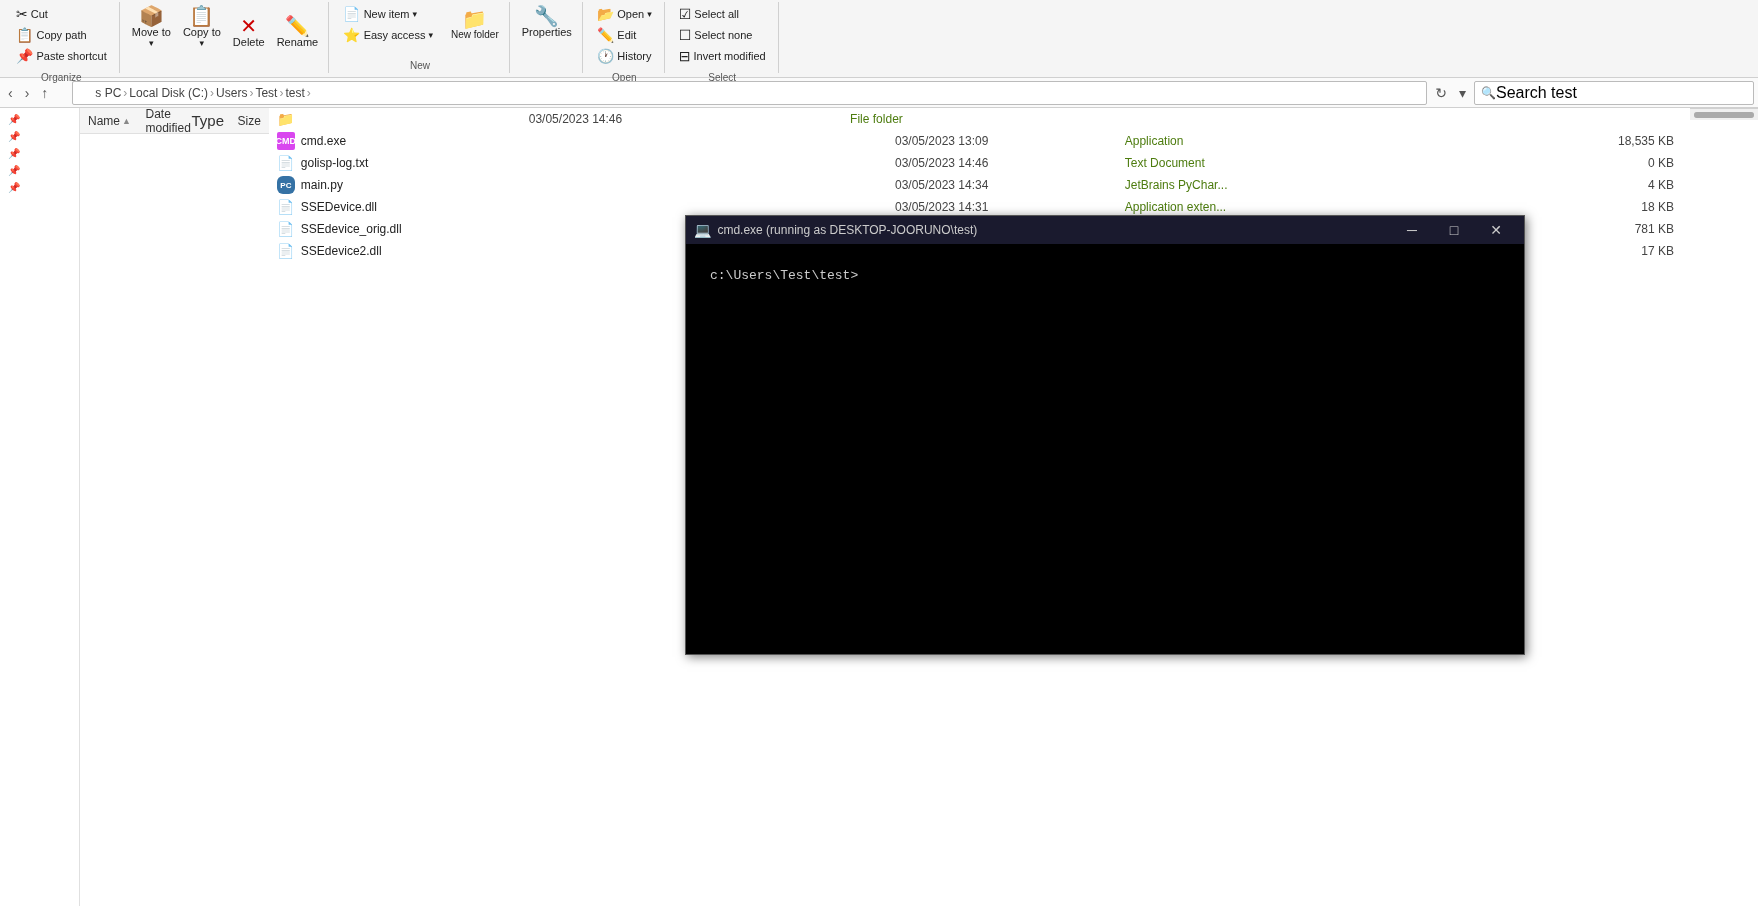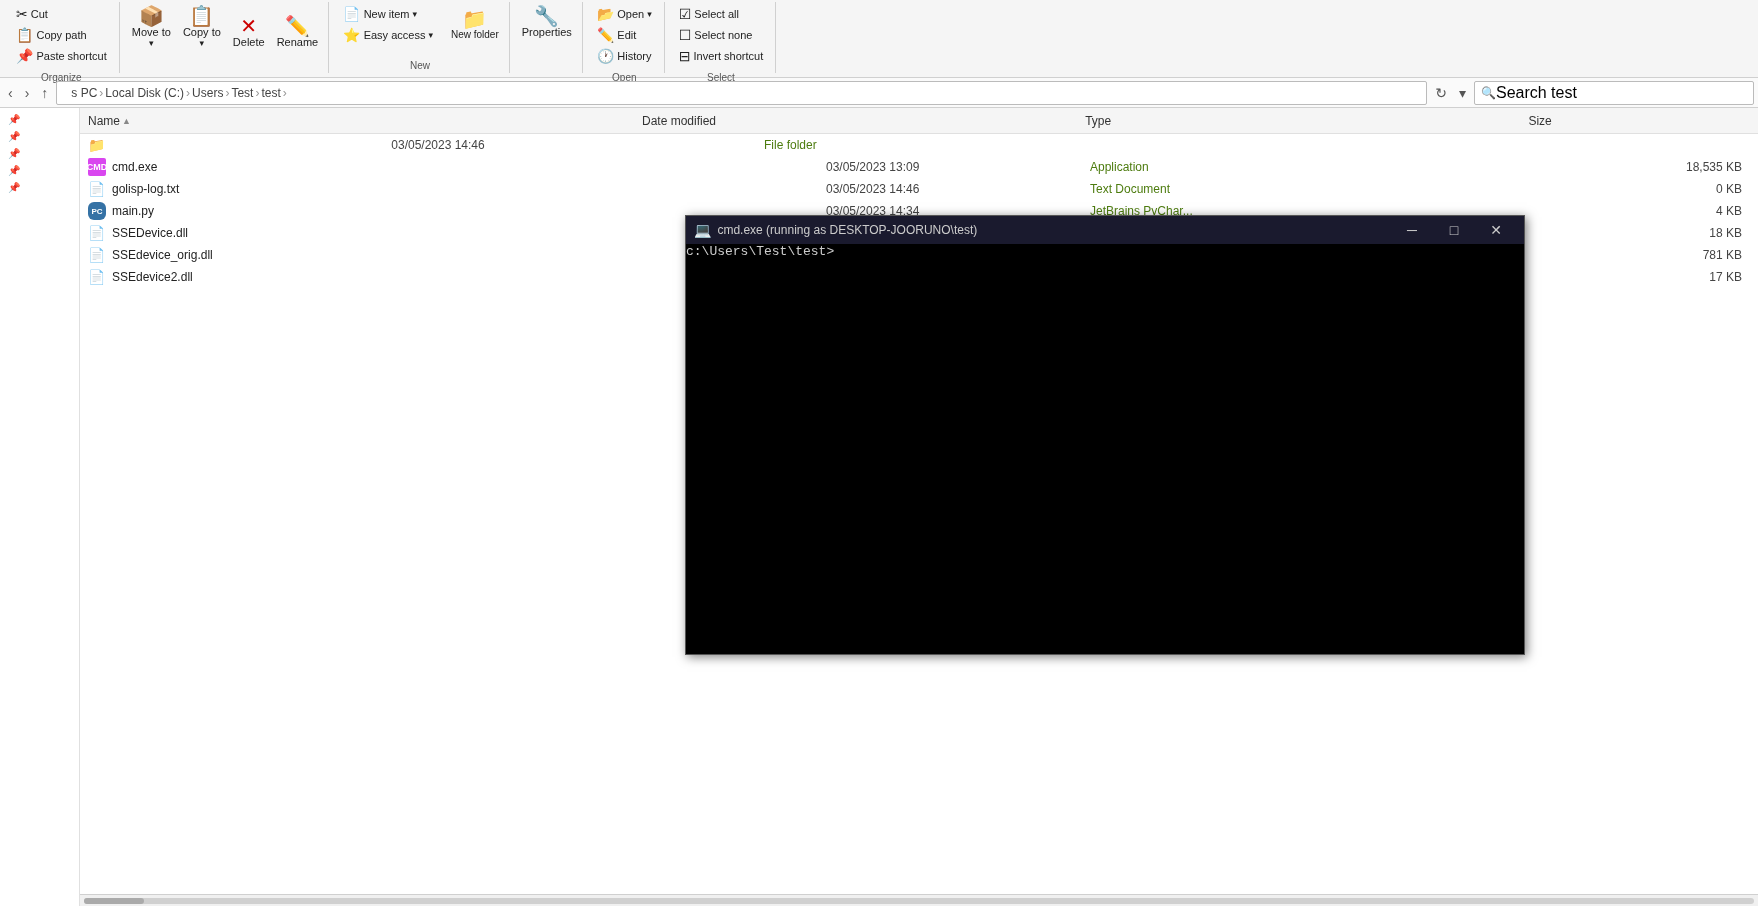--- a/index.html
+++ b/index.html
@@ -10,37 +10,37 @@
     .ribbon-group { display: flex; flex-direction: column; align-items: center; border-right: 1px solid #d0d0d0; padding: 2px 6px; gap: 2px; height: 100%; }
     .ribbon-group-label { font-size: 10px; color: #555; margin-top: auto; padding-top: 4px; }
     .ribbon-row { display: flex; align-items: center; gap: 4px; }
     .ribbon-btn { display: flex; flex-direction: column; align-items: center; background: none; border: none; cursor: pointer; padding: 2px 4px; font-size: 11px; color: #222; min-width: 36px; }
     .ribbon-btn .icon { font-size: 20px; line-height: 1; }
     .ribbon-btn-small { display: flex; align-items: center; gap: 3px; background: none; border: none; cursor: pointer; padding: 2px 6px; font-size: 11px; color: #222; white-space: nowrap; }
     .ribbon-btn-small .icon-sm { font-size: 14px; }
 
     
     .address-bar { background: #fafafa; border-bottom: 1px solid #d0d0d0; display: flex; align-items: center; padding: 2px 4px; height: 30px; gap: 4px; }
-    .address-path { display: flex; align-items: center; flex: 1; background: white; border: 1px solid #bbb; border-radius: 2px; padding: 2px 14px; font-size: 12px; color: #222; height: 24px; }
+    .address-path { display: flex; align-items: center; flex: 1; background: white; border: 1px solid #bbb; border-radius: 2px; padding: 2px 22px; font-size: 12px; color: #222; height: 24px; margin-left: 16px; }
     .address-path span { color: #444; }
     .address-path .sep { color: #999; margin: 0 2px; }
     .addr-btn { background: none; border: none; cursor: pointer; padding: 2px 4px; font-size: 14px; color: #555; }
     .search-box { display: flex; align-items: center; background: white; border: 1px solid #bbb; border-radius: 2px; padding: 2px 6px; height: 24px; width: 280px; }
     .search-box input { border: none; outline: none; font-size: 16px; width: 100%; background: transparent; }
     .search-icon-small { color: #888; font-size: 12px; }
 
     
     .file-explorer { display: flex; flex: 1; height: calc(906px - 78px - 30px); }
     .nav-pane { width: 80px; background: white; border-right: 1px solid #e0e0e0; padding: 4px 0; display: flex; flex-direction: column; gap: 2px; overflow: hidden; }
     .nav-pin { color: #888; font-size: 10px; cursor: pointer; padding: 2px 8px; display: flex; align-items: center; }
-    .main-pane { flex: 1; background: white; display: flex; flex-direction: column; }
+    .main-pane { flex: 1; background: white; display: flex; flex-direction: row; }
     .column-headers { display: flex; padding: 2px 8px; background: #f5f5f5; border-bottom: 1px solid #e0e0e0; height: 26px; align-items: center; cursor: pointer; }
     .col-name { flex: 2.5; font-size: 12px; color: #333; font-weight: normal; display: flex; align-items: center; gap: 2px; }
     .col-date { flex: 2; font-size: 12px; color: #333; }
-    .col-type { flex: 2; font-size: 12px; color: #333; }
+    .col-type { flex: 2; font-size: 15px; color: #333; }
     .col-size { flex: 1; font-size: 12px; color: #333; }
     .sort-arrow { font-size: 9px; color: #888; }
     .file-list { flex: 1; overflow-y: auto; }
     .file-row { display: flex; align-items: center; padding: 1px 8px; height: 22px; cursor: pointer; }
     .file-icon { width: 18px; height: 18px; margin-right: 6px; display: flex; align-items: center; justify-content: center; font-size: 14px; flex-shrink: 0; }
     .file-name { flex: 2.5; font-size: 12px; color: #222; white-space: nowrap; overflow: hidden; text-overflow: ellipsis; }
     .file-date { flex: 2; font-size: 12px; color: #444; text-align: center; }
     .file-type { flex: 2; font-size: 12px; color: #4d7c0f; }
     .file-size { flex: 1; font-size: 12px; color: #444; text-align: right; padding-right: 8px; }
 
@@ -49,21 +49,21 @@
     .scrollbar-track { flex: 1; height: 6px; background: #d0d0d0; border-radius: 3px; position: relative; }
     .scrollbar-thumb { width: 60px; height: 6px; background: #aaa; border-radius: 3px; }
 
     
     .cmd-window { position: absolute; top: 215px; left: 685px; width: 840px; height: 440px; background: #000; border: 1px solid #555; display: flex; flex-direction: column; box-shadow: 2px 2px 10px rgba(0,0,0,0.5); }
     .cmd-titlebar { background: #1a1a2e; display: flex; align-items: center; height: 28px; padding: 0 8px; gap: 6px; }
     .cmd-title-icon { font-size: 14px; color: #ccc; }
     .cmd-title-text { flex: 1; font-size: 12px; color: #ccc; }
     .cmd-controls { display: flex; gap: 2px; }
     .cmd-ctrl-btn { width: 40px; height: 24px; background: none; border: none; cursor: pointer; color: #ccc; font-size: 14px; display: flex; align-items: center; justify-content: center; }
-    .cmd-body { flex: 1; background: #000; padding: 0; font-family: 'Courier New', monospace; font-size: 13px; color: #ccc; display: flex; flex-direction: column; }
+    .cmd-body { flex: 1; background: #000; padding: 24px; font-family: 'Courier New', monospace; font-size: 13px; color: #ccc; display: flex; flex-direction: column; }
     .cmd-prompt { color: #ccc; }
 
     
     .folder-icon { color: #f0b429; }
     .exe-icon { color: #333; }
     .txt-icon { color: #444; }
     .py-icon { color: #3572a5; }
     .dll-icon { color: #555; }
   </style>
 </head>
@@ -173,21 +173,21 @@
         <button class="ribbon-btn-small">
           <span class="icon-sm">☑</span>
           <span>Select all</span>
         </button>
         <button class="ribbon-btn-small">
           <span class="icon-sm">☐</span>
           <span>Select none</span>
         </button>
         <button class="ribbon-btn-small">
           <span class="icon-sm">⊟</span>
-          <span>Invert shortcut</span>
+          <span>Invert modified</span>
         </button>
       </div>
     </div>
     <div class="ribbon-group-label">Select</div>
   </div>
 </div>
 
 <div class="address-bar">
   <button class="addr-btn">‹</button>
   <button class="addr-btn">›</button>

